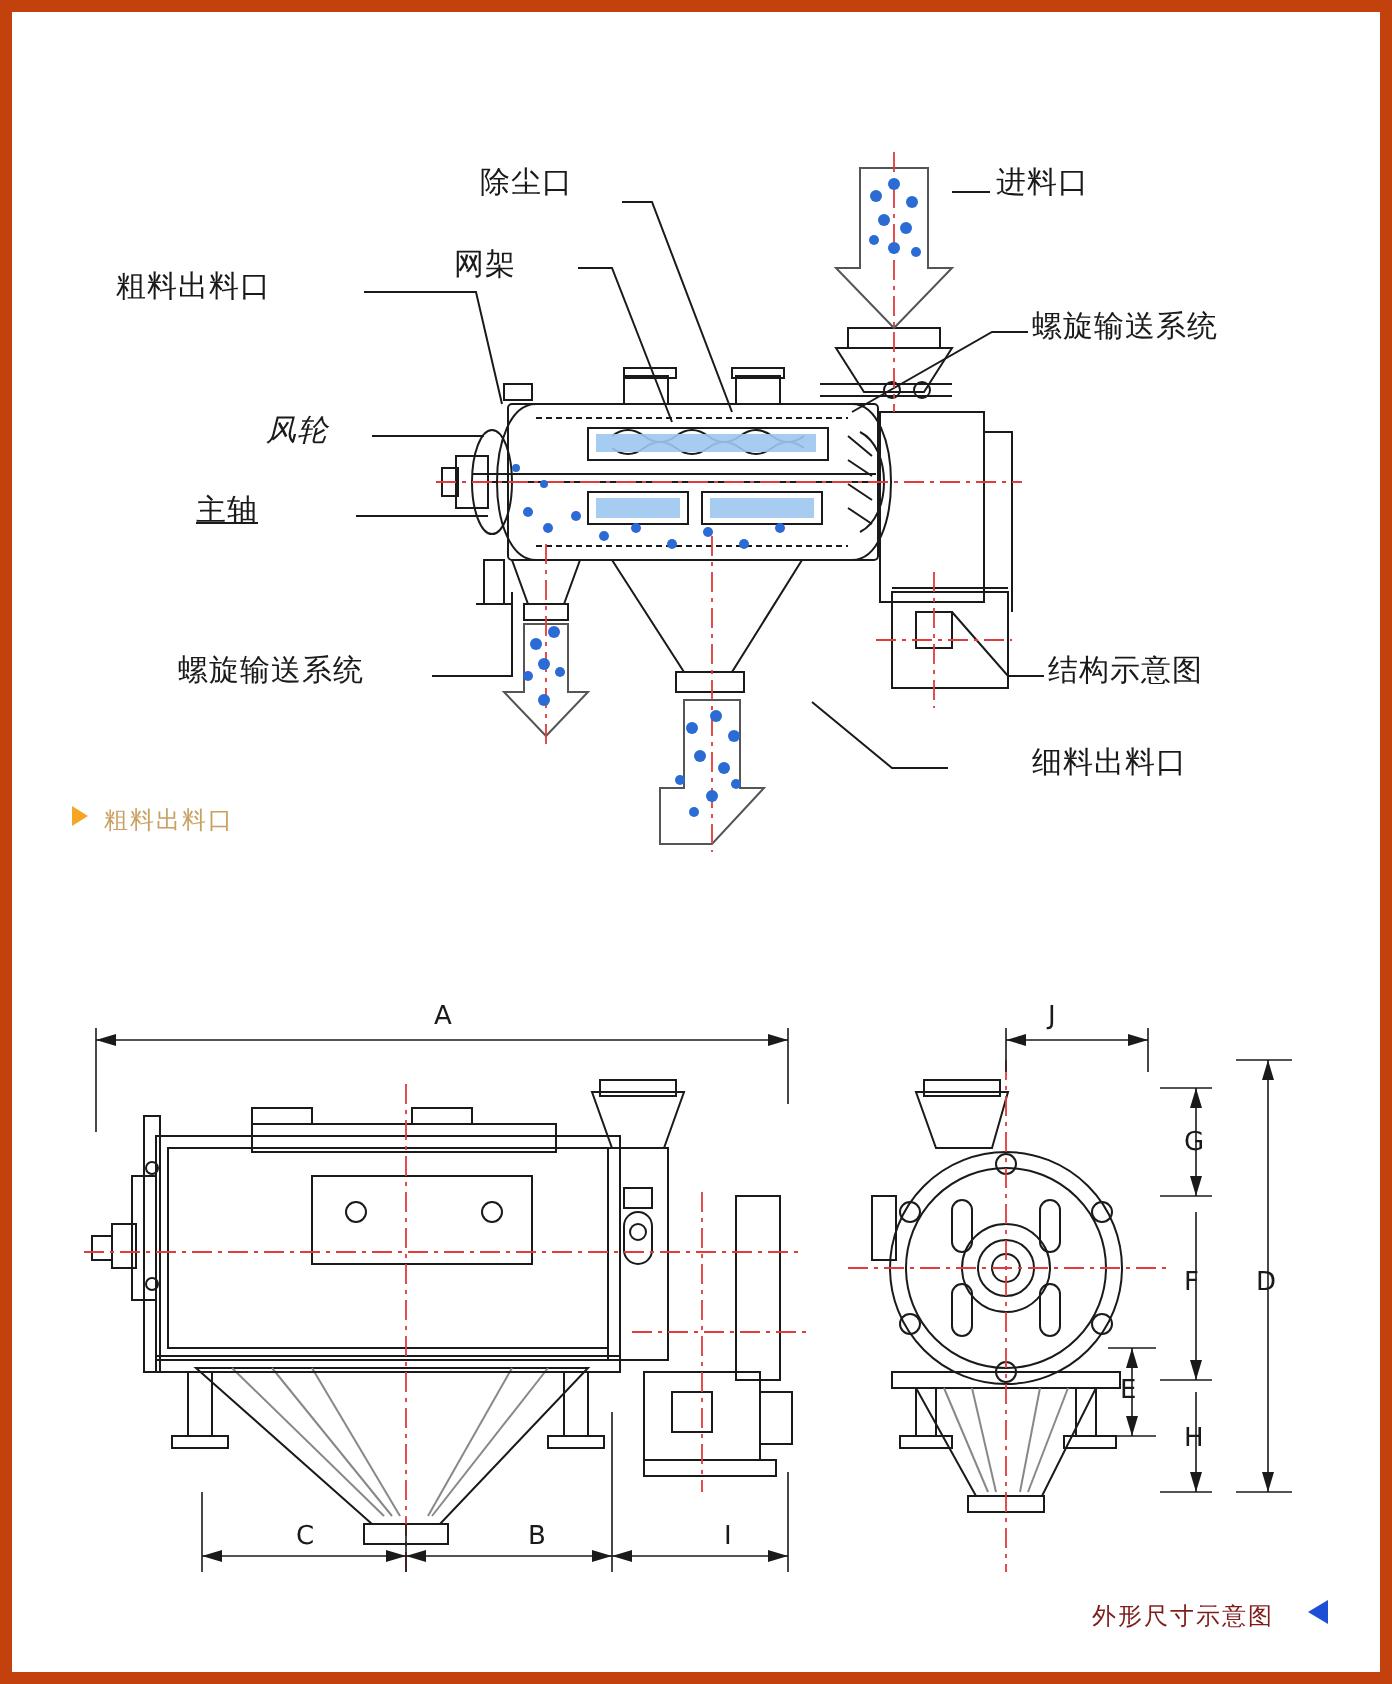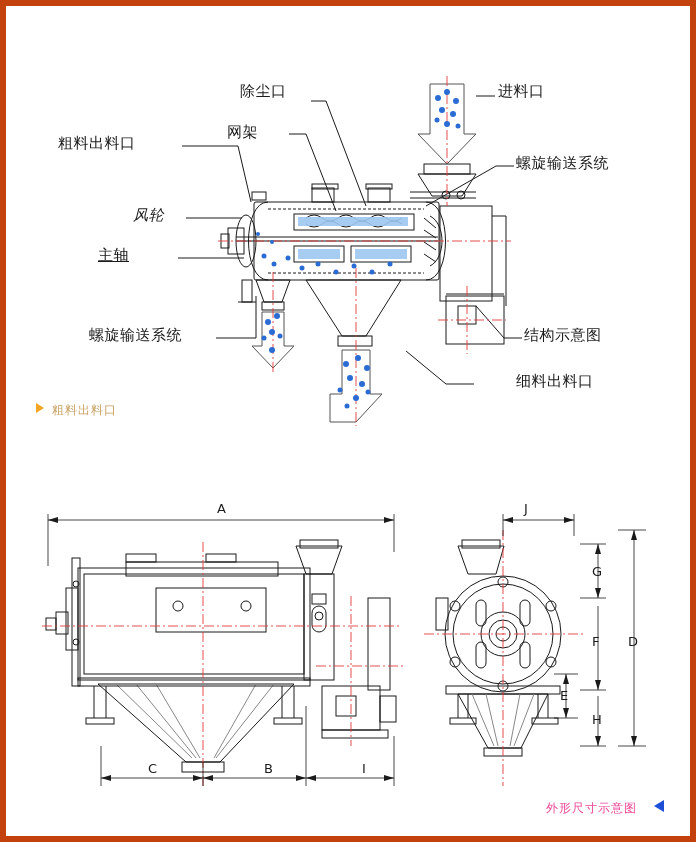--- a/index.html
+++ b/index.html
@@ -15,21 +15,21 @@
 
   
   .lbl{position:absolute;font-size:15px;color:#1a1a1a;white-space:nowrap;letter-spacing:.5px;}
   .dim{position:absolute;font-size:13px;color:#1a1a1a;}
   svg{position:absolute;left:0;top:0;overflow:visible;}
 
   
   .caption{position:absolute;font-size:12px;color:#c8a062;letter-spacing:1px;}
   .tri-right{position:absolute;width:0;height:0;border-top:5px solid transparent;border-bottom:5px solid transparent;border-left:8px solid #f5a623;}
   .tri-left{position:absolute;width:0;height:0;border-top:6px solid transparent;border-bottom:6px solid transparent;border-right:10px solid #1d4ed8;}
-  .caption2{position:absolute;font-size:12px;color:#ec4899;letter-spacing:1px;}
+  .caption2{position:absolute;font-size:12px;color:#7f1d1d;letter-spacing:1px;}
 </style>
 </head>
 <body>
 
 <div class="page">
 
   <svg width="696" height="460">
     <g stroke="#1a1a1a" fill="none" stroke-width="1">
 
       <path d="M305,95 L320,95 L360,200"></path>

